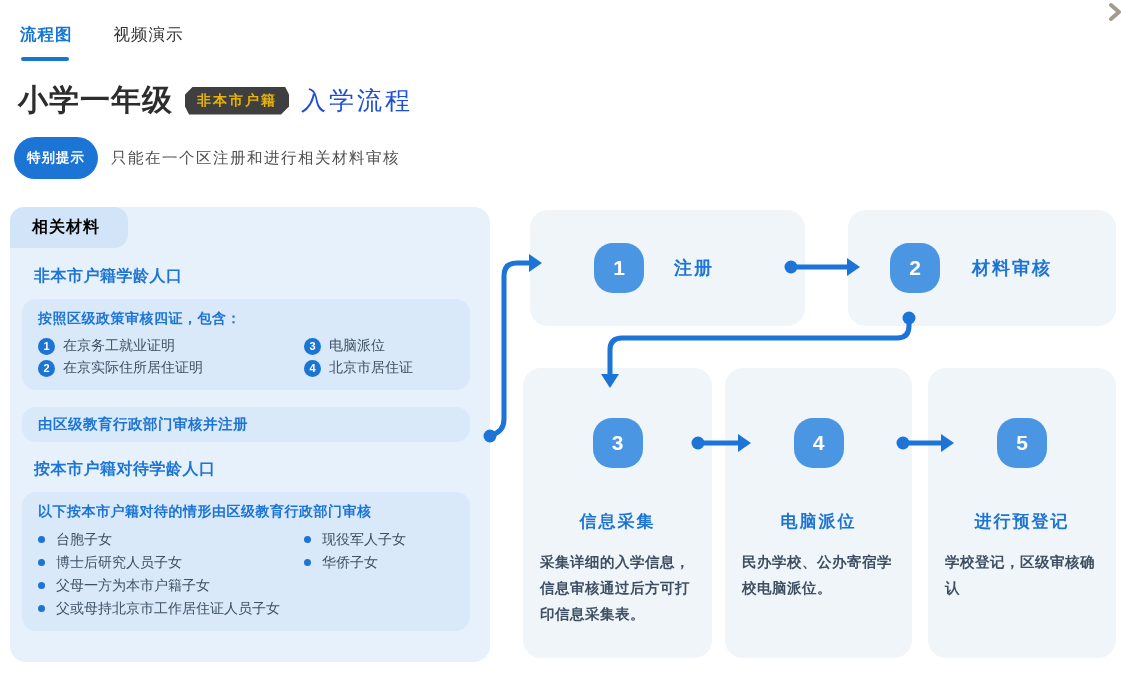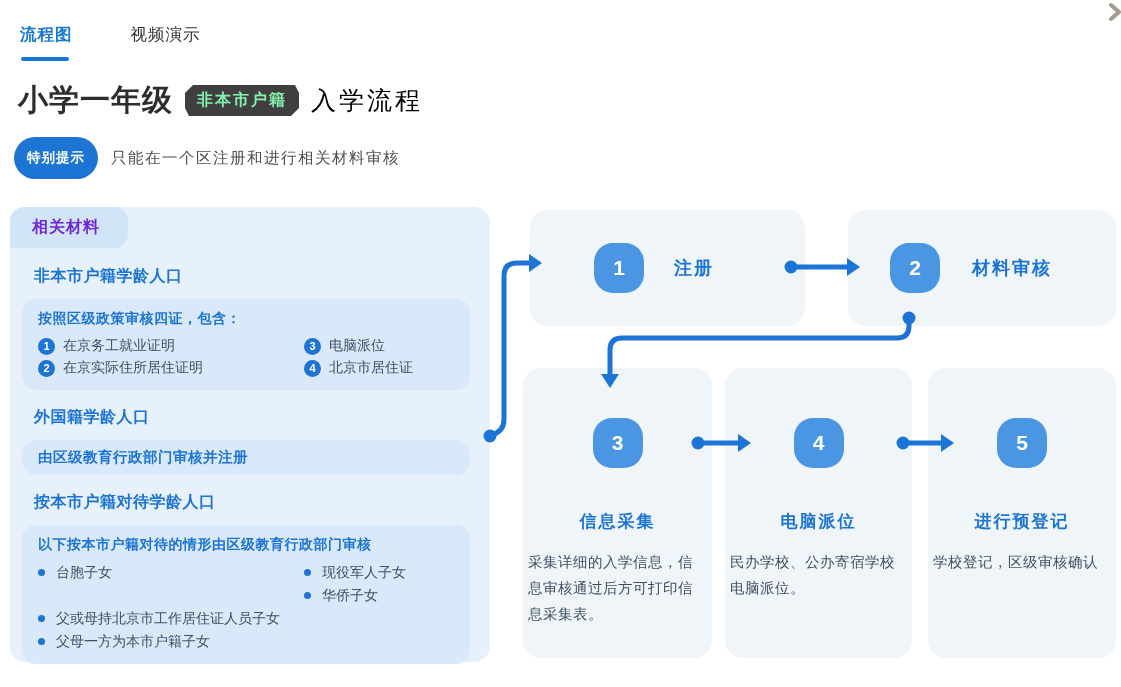--- a/index.html
+++ b/index.html
@@ -1,50 +1,50 @@
 <!DOCTYPE html>
 <html><head>
 <meta charset="utf-8">
 <style>
   * { margin:0; padding:0; box-sizing:border-box; }
   html,body { background:#fff; }
   body { font-family:"Liberation Sans", sans-serif; }
   #stage { position:relative; width:1121px; height:687px; background:#fff; overflow:hidden; }
 
   
-  .tabs { position:absolute; left:20px; top:24px; display:flex; gap:58px; }
+  .tabs { position:absolute; left:20px; top:24px; display:flex; gap:41px; }
   .tab { font-size:16.5px; cursor:pointer; position:relative; letter-spacing:1px; }
   .tab.active { color:#1677d2; font-weight:700; }
   .tab.active::after { content:""; position:absolute; left:1px; bottom:-15px; width:48px; height:4px;
                        background:#1677d2; border-radius:2px; }
   .tab.inactive { color:#2e2e2e; }
 
   
   .collapse { position:absolute; right:-4px; top:2px; width:20px; height:20px; cursor:pointer; }
 
   
   .title-row { position:absolute; left:18px; top:80px; display:flex; align-items:center; gap:12px; }
   .title-main { font-size:30px; font-weight:900; color:#2d2d2d; letter-spacing:1px; }
-  .title-badge { background:#3f3f3f; color:#86efac; font-size:16px; font-weight:700; letter-spacing:2px;
+  .title-badge { background:#3f3f3f; color:#eab308; font-size:14px; font-weight:700; letter-spacing:2px;
                  padding:5px 12px;
                  clip-path:polygon(8px 0,calc(100% - 4px) 0,100% 8px,100% calc(100% - 8px),calc(100% - 8px) 100%,4px 100%,0 calc(100% - 8px),0 8px); }
-  .title-suffix { font-size:25px; color:#000000; letter-spacing:3px; }
+  .title-suffix { font-size:25px; color:#1d4ed8; letter-spacing:3px; }
 
   
   .tip-row { position:absolute; left:14px; top:137px; display:flex; align-items:center; gap:13px; }
   .tip-pill { background:#1c74d4; color:#fff; font-size:13.5px; font-weight:600;
               padding:12px 13px; border-radius:999px; letter-spacing:1px; }
   .tip-text { font-size:15.5px; color:#4f4f4f; letter-spacing:1.5px; }
 
   
   .panel { position:absolute; left:10px; top:207px; width:480px; height:455px;
            background:#e7f1fc; border-radius:16px; z-index:1; }
   .panel-tab { position:absolute; left:0; top:0; width:118px; height:41px; background:#d2e4f8;
                border-radius:14px 14px 14px 0; display:flex; align-items:center; padding-left:22px;
-               color:#6d28d9; font-size:16px; font-weight:700; letter-spacing:1px; }
+               color:#000000; font-size:16px; font-weight:700; letter-spacing:1px; }
   .panel-body { padding:59px 20px 0 12px; }
   .sec-h { color:#1c74d4; font-size:16px; font-weight:700; margin:0 0 12px 12px; letter-spacing:0.5px; }
   .mbox { background:#d9e9fa; border-radius:14px; padding:11px 16px; margin-bottom:17px; }
   .mbox-intro { color:#1c74d4; font-weight:700; font-size:14px; margin-bottom:7px; letter-spacing:0.5px; }
   .mbox-single { background:#d9e9fa; border-radius:14px; padding:8px 16px; margin-bottom:17px;
                  color:#1c74d4; font-weight:700; font-size:14.5px; letter-spacing:0.5px; }
   .cols { display:flex; }
   .colA { width:266px; } .colB { flex:1; }
   .nitem { display:flex; align-items:center; height:22px; font-size:14px; color:#3e5064; }
   .ncirc { width:17px; height:17px; border-radius:50%; background:#1c74d4; color:#fff; flex:none;
@@ -58,22 +58,22 @@
   .fc1 { left:530px; top:210px; width:275px; height:116px; display:flex; align-items:center; padding-left:64px; gap:30px; }
   .fc2 { left:848px; top:210px; width:268px; height:116px; display:flex; align-items:center; padding-left:42px; gap:32px; }
   .fc3 { left:523px; top:368px; width:189px; height:290px; }
   .fc4 { left:725px; top:368px; width:187px; height:290px; }
   .fc5 { left:928px; top:368px; width:188px; height:290px; }
   .stepnum { width:50px; height:50px; border-radius:19px; background:#4b96e2; color:#fff; flex:none;
              font-size:21px; font-weight:900; display:flex; align-items:center; justify-content:center; }
   .steplabel { color:#1c74d4; font-size:18px; font-weight:700; letter-spacing:2px; }
   .vcard { display:flex; flex-direction:column; align-items:center; padding-top:50px; }
   .vcard .steptitle { margin-top:42px; color:#1c74d4; font-size:17px; font-weight:700; letter-spacing:2px; }
-  .vcard .stepdesc { margin-top:16px; padding:0 5px; align-self:stretch;
-                     font-size:14.5px; line-height:26px; color:#3e4f63; letter-spacing:0.5px; }
+  .vcard .stepdesc { margin-top:16px; padding:0 17px; align-self:stretch;
+                     font-size:14.5px; line-height:26px; color:#3e4f63; letter-spacing:0.5px;font-weight:bold; }
 
   
   .connectors { position:absolute; left:0; top:0; z-index:3; pointer-events:none; }
 </style>
 </head>
 <body>
 
 <div id="stage">
 
   <div class="tabs">
@@ -122,51 +122,54 @@
               <span>电脑派位</span>
             </div>
             <div class="nitem">
               <span class="ncirc">4</span>
               <span>北京市居住证</span>
             </div>
           </div>
         </div>
       </div>
 
-      <div class="sec-h">外国籍学龄人口</div>
       <div class="mbox-single">由区级教育行政部门审核并注册</div>
 
       <div class="sec-h">按本市户籍对待学龄人口</div>
       <div class="mbox">
         <div class="mbox-intro">以下按本市户籍对待的情形由区级教育行政部门审核</div>
         <div class="cols">
           <div class="colA">
             <div class="bitem">
               <span class="bdot"></span>
               <span>台胞子女</span>
             </div>
+            <div class="bitem">
+              <span class="bdot"></span>
+              <span>博士后研究人员子女</span>
+            </div>
           </div>
           <div class="colB">
             <div class="bitem">
               <span class="bdot"></span>
               <span>现役军人子女</span>
             </div>
             <div class="bitem">
               <span class="bdot"></span>
               <span>华侨子女</span>
             </div>
           </div>
+        </div>
+        <div class="bitem">
+          <span class="bdot"></span>
+          <span>父母一方为本市户籍子女</span>
         </div>
         <div class="bitem">
           <span class="bdot"></span>
           <span>父或母持北京市工作居住证人员子女</span>
-        </div>
-        <div class="bitem">
-          <span class="bdot"></span>
-          <span>父母一方为本市户籍子女</span>
         </div>
       </div>
 
     </div>
   </div>
 
   <div class="fcard fc1">
     <div class="stepnum">1</div>
     <div class="steplabel">注册</div>
   </div>

